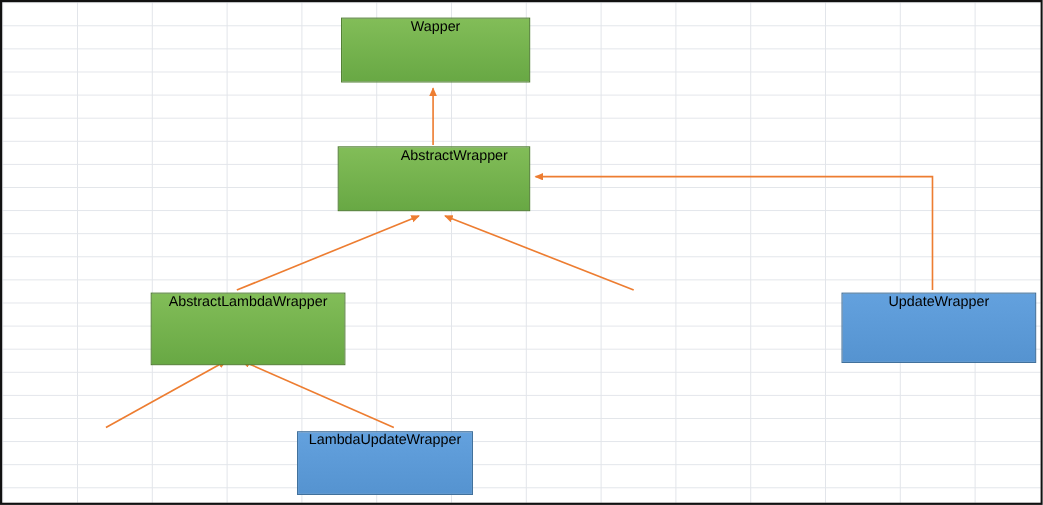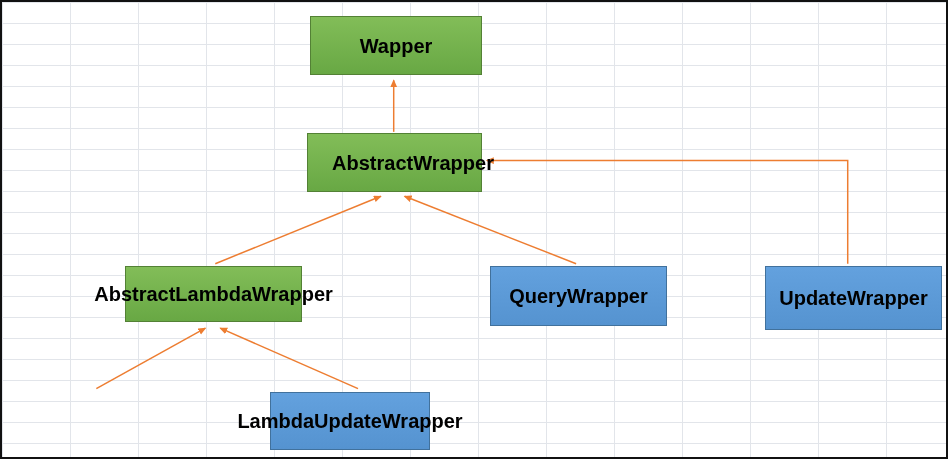--- a/index.html
+++ b/index.html
@@ -21,27 +21,26 @@
       linear-gradient(to right, #e2e5ea 1px, transparent 1px),
       linear-gradient(to bottom, #e2e5ea 1px, transparent 1px);
     background-size: 68px 21px;
     overflow: hidden;
   }
 
   .node {
     position: absolute;
     box-sizing: border-box;
     display: flex;
-    align-items: center;
+    align-items: flex-start;
     justify-content: center;
-    font-size: 20px;
+    font-size: 13px;
     color: #000000;
     text-align: center;
     line-height: 1.1;
-    font-weight: bold;
   }
 
   .node.green {
     background: linear-gradient(to bottom,
       var(--green-fill-top, #82bd58),
       var(--green-fill-bottom, #68a844));
     border: 1px solid var(--green-border, #538135);
   }
 
   .node.blue {
@@ -87,27 +86,24 @@
   </svg>
 
   <div class="node green" style="left:308px; top:14px; width:172px; height:59px;">
     <span>Wapper</span>
   </div>
 
   <div class="node green" style="left:305px; top:131px; width:175px; height:59px;padding-left:37px;">
     <span>AbstractWrapper</span>
   </div>
 
-  <div class="node green" style="left:123px; top:264px; width:177px; height:56px;">
+  <div class="node green" style="left:135px; top:264px; width:177px; height:66px;">
     <span>AbstractLambdaWrapper</span>
   </div>
 
-  <div class="node blue" style="left:488px; top:264px; width:177px; height:60px;">
-    <span>QueryWrapper</span>
-  </div>
 
   <div class="node blue" style="left:763px; top:264px; width:177px; height:64px;">
     <span>UpdateWrapper</span>
   </div>
 
 
   <div class="node blue" style="left:268px; top:390px; width:160px; height:58px;">
     <span>LambdaUpdateWrapper</span>
   </div>
 

